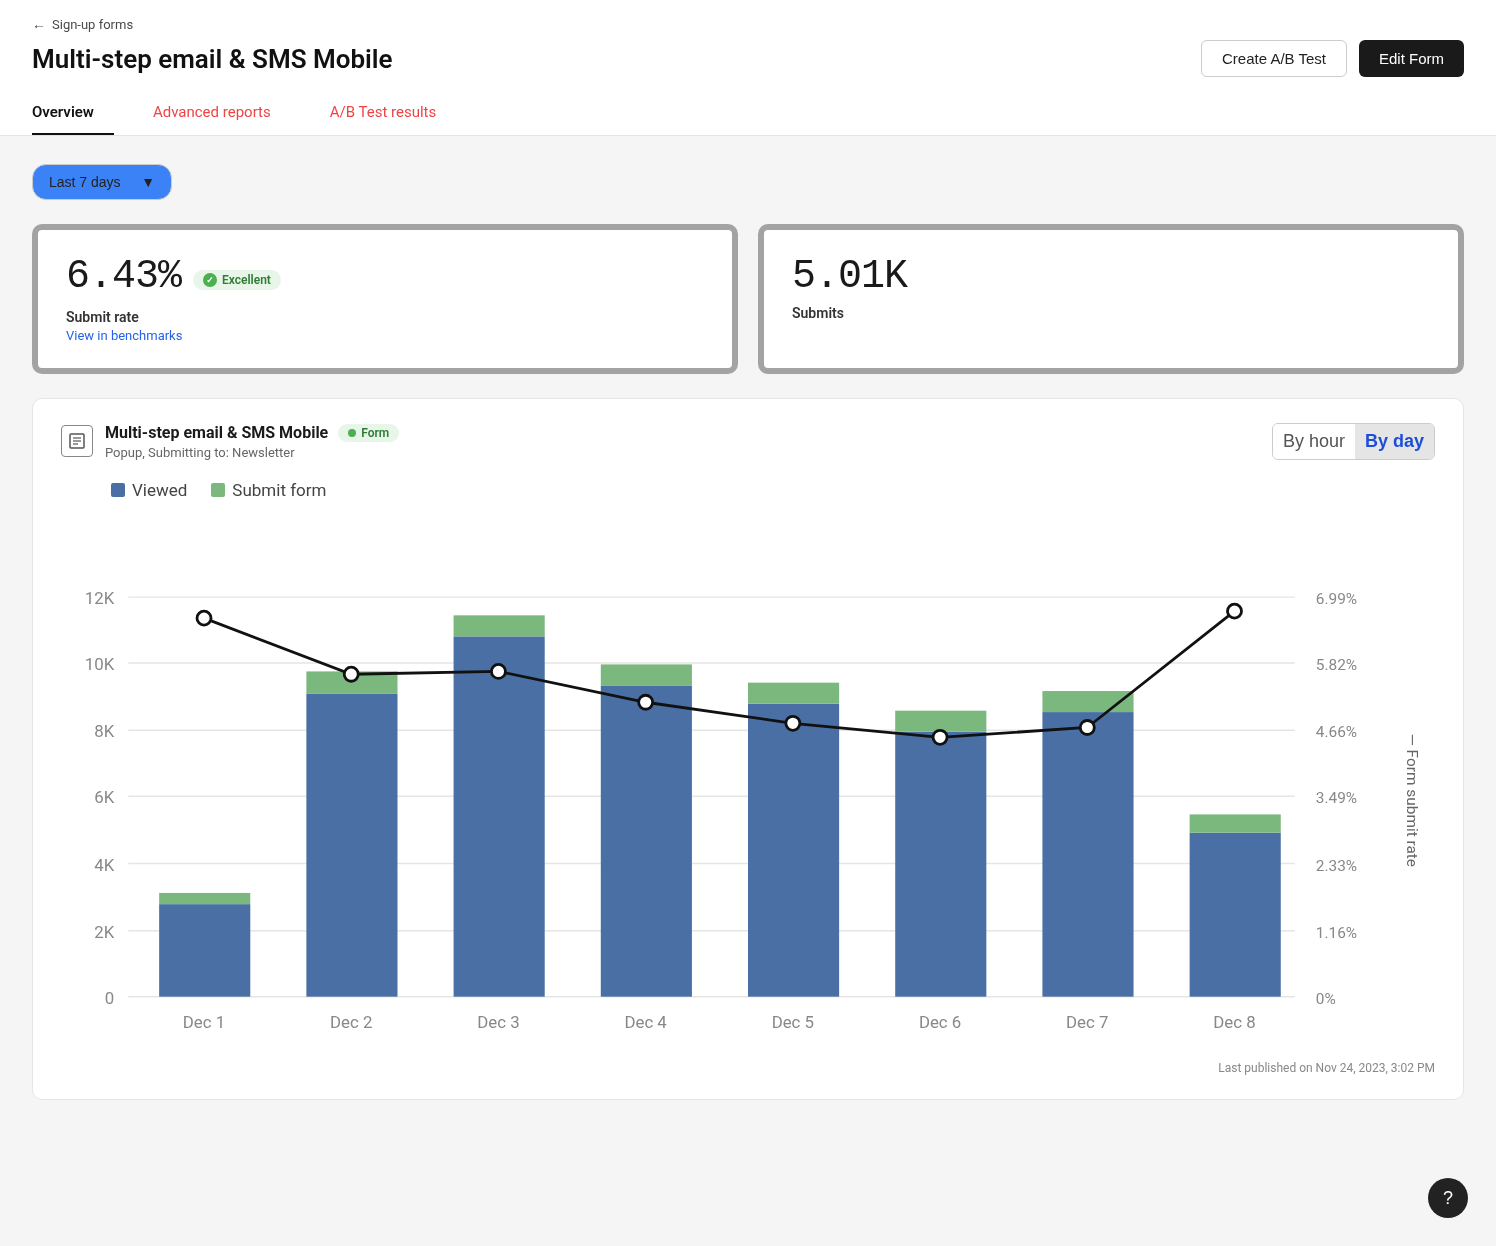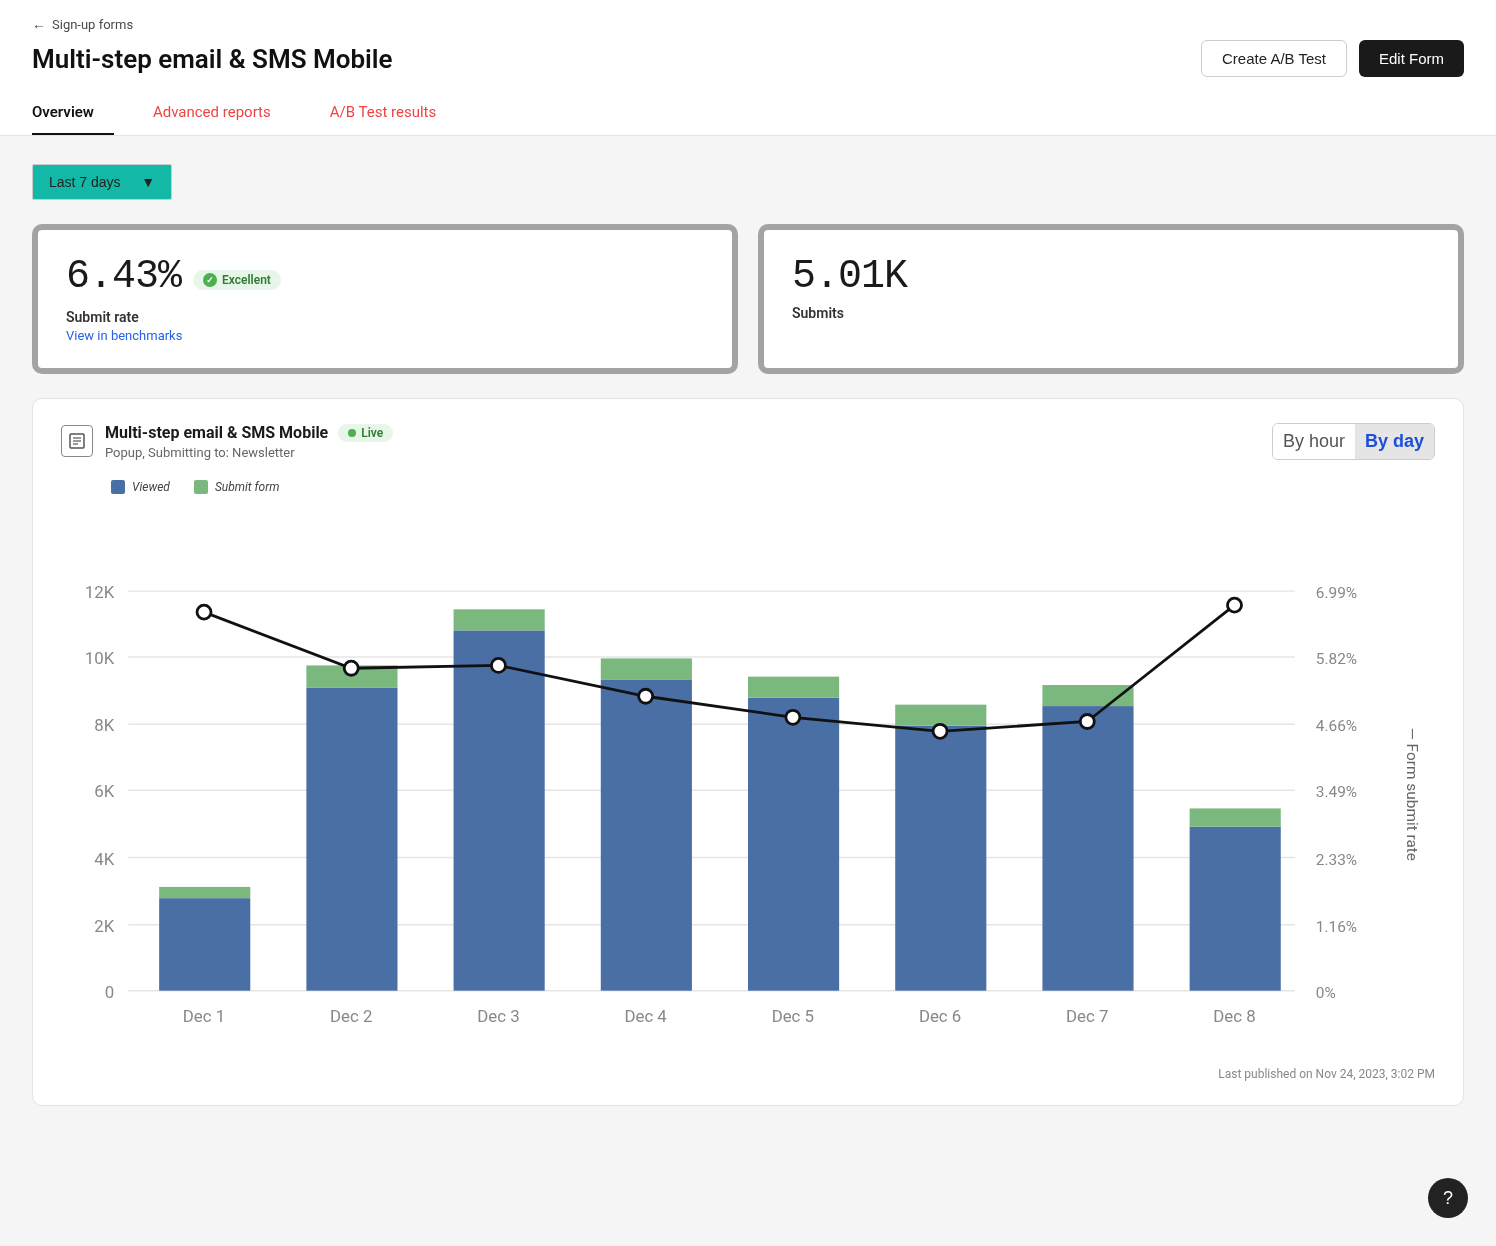--- a/index.html
+++ b/index.html
@@ -85,22 +85,22 @@
     }
     .filter-row {
       margin-bottom: 24px;
     }
     .dropdown-btn {
       display: flex;
       align-items: center;
       gap: 10px;
       padding: 9px 16px;
       border: 1.5px solid #ccc;
-      border-radius: 2px;
-      background: #14b8a6;
+      border-radius: 14px;
+      background: #3b82f6;
       font-size: 14px;
       cursor: pointer;
       color: #222;
       min-width: 140px;
       justify-content: space-between;
     }
     .metrics-row {
       display: flex;
       gap: 20px;
       margin-bottom: 24px;
@@ -243,42 +243,41 @@
     .legend {
       display: flex;
       gap: 24px;
       margin-bottom: 20px;
       margin-left: 50px;
     }
     .legend-item {
       display: flex;
       align-items: center;
       gap: 7px;
-      font-size: 12px;
+      font-size: 17px;
       color: #444;
-      font-style: italic;
     }
     .legend-dot {
       width: 14px;
       height: 14px;
       border-radius: 2px;
     }
     .chart-area {
       position: relative;
       width: 100%;
     }
     svg.chart-svg {
       width: 100%;
       overflow: visible;
     }
     .chart-footer {
       text-align: right;
       font-size: 12px;
       color: #888;
-      margin-top: 16px;
+      margin-top: 4px;
     }
     .help-btn {
       position: fixed;
       bottom: 28px;
       right: 28px;
       width: 40px;
       height: 40px;
       border-radius: 50%;
       background: #222;
       color: #fff;
@@ -357,21 +356,21 @@
             <line x1="4" y1="5" x2="12" y2="5" stroke="#555" stroke-width="1.2"></line>
             <line x1="4" y1="8" x2="12" y2="8" stroke="#555" stroke-width="1.2"></line>
             <line x1="4" y1="11" x2="9" y2="11" stroke="#555" stroke-width="1.2"></line>
           </svg>
         </div>
         <div class="chart-title-text">
           <div class="chart-form-name">
             <span>Multi-step email &amp; SMS Mobile</span>
             <div class="live-badge">
               <div class="live-dot"></div>
-              <span>Live</span>
+              <span>Form</span>
             </div>
           </div>
           <div class="chart-subtitle">Popup, Submitting to: Newsletter</div>
         </div>
       </div>
       <div class="toggle-buttons">
         <button class="toggle-btn">By hour</button>
         <button class="toggle-btn active">By day</button>
       </div>
     </div>

